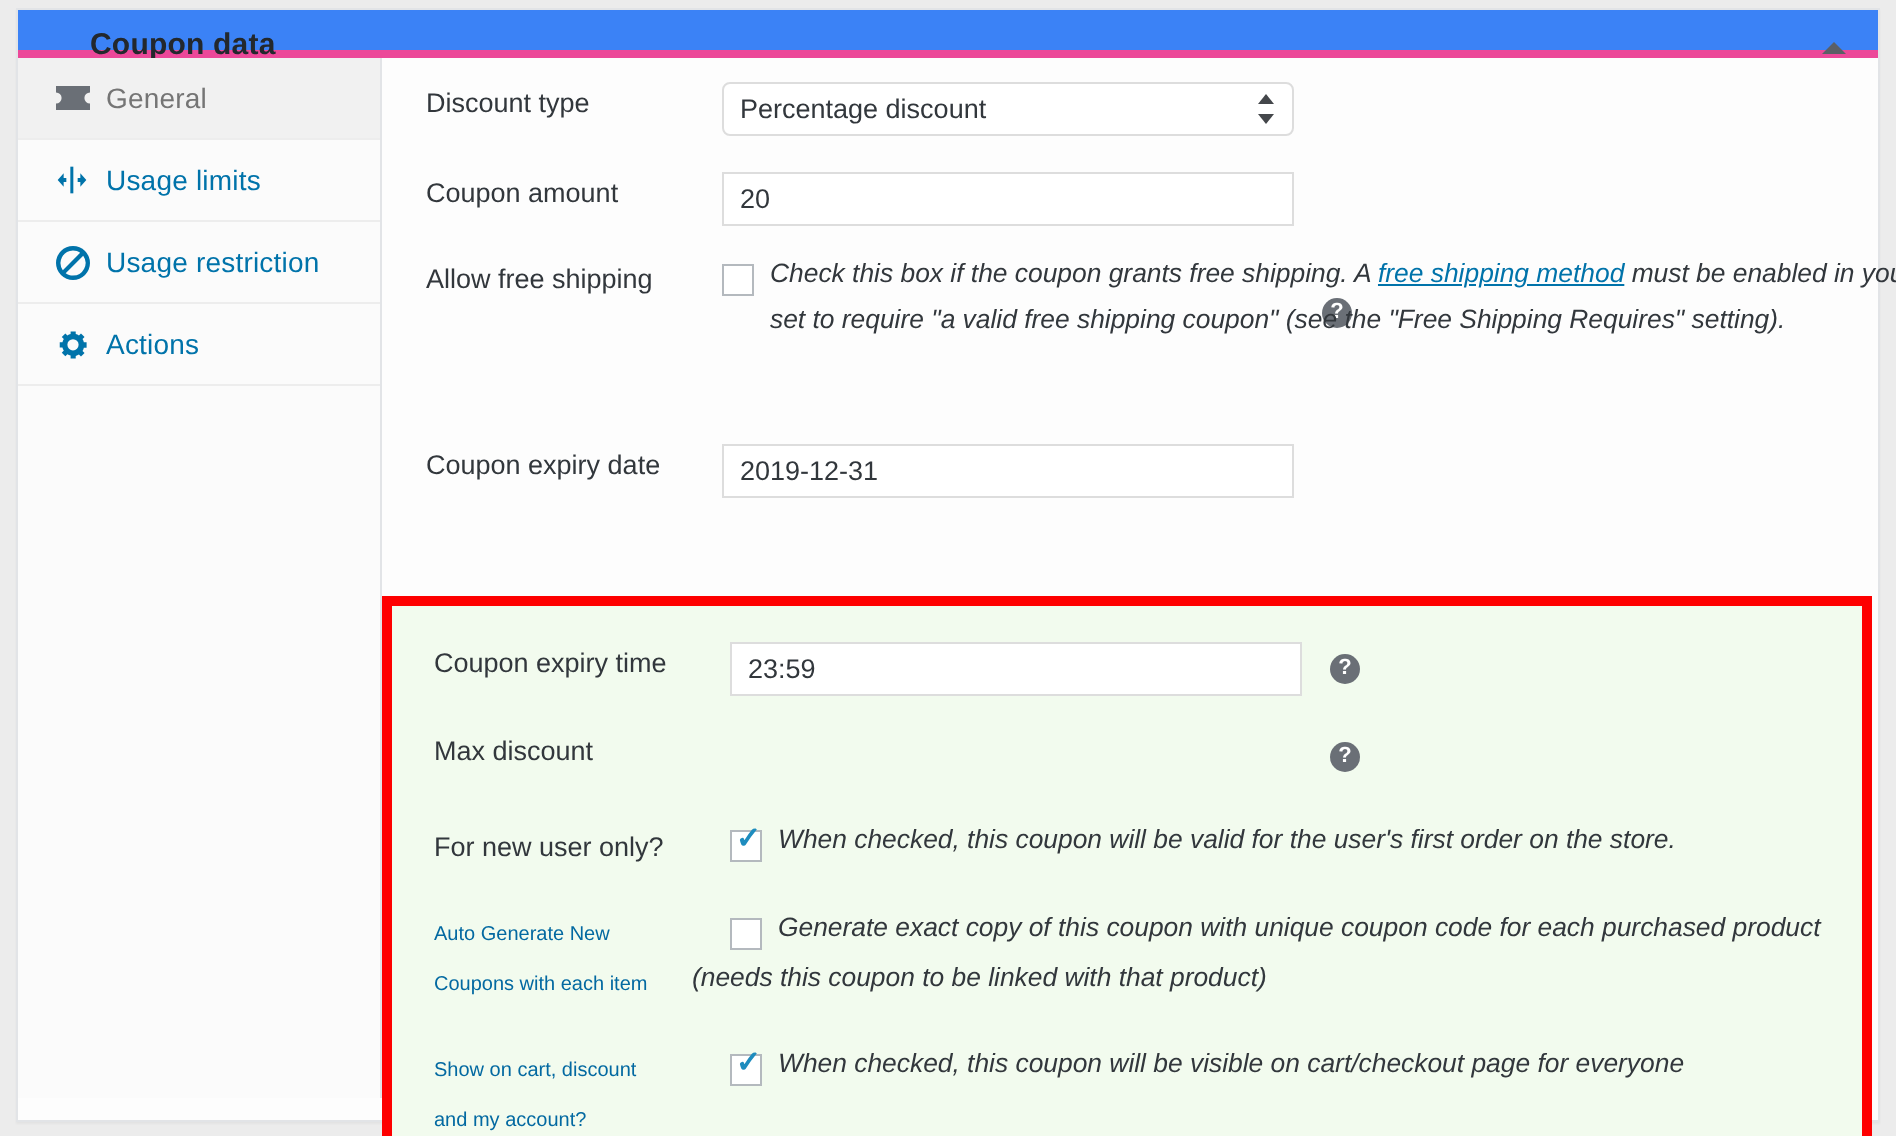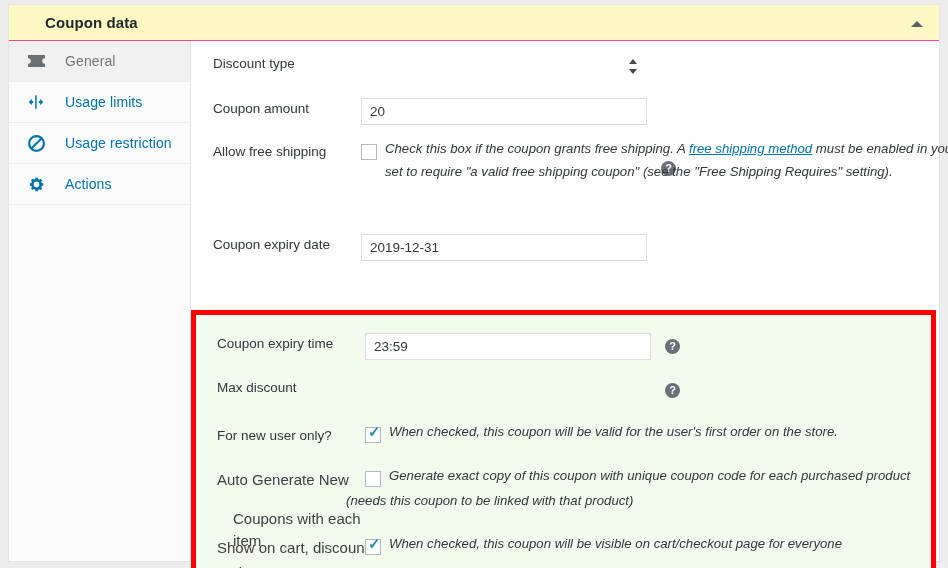--- a/index.html
+++ b/index.html
@@ -16,23 +16,23 @@
     left: 8px; top: 4px;
     width: 932px; height: 557px;
     background: #fdfdfd;
     border: 1px solid #e2e4e7;
     box-shadow: 0 1px 1px rgba(0,0,0,.04);
   }
 
   
   #panel-header {
     position: relative;
-    height: 36px;
-    border-bottom: 1px solid #ec4899;
-    background: #fef9c3;
+    height: 24px;
+    border-bottom: 4px solid #ec4899;
+    background: #3b82f6;
   }
   #panel-title {
     position: absolute;
     left: 36px; top: 9px;
     font-size: 15px;
     font-weight: bold;
     color: #23282d;
     letter-spacing: .1px;
   }
   #collapse-toggle {
@@ -72,21 +72,21 @@
   }
   .side-item.active { background: #f1f1f1; }
   .side-item .ic {
     position: absolute;
     left: 16px; top: 0; bottom: 0;
     width: 22px;
     display: flex; align-items: center; justify-content: center;
   }
   .side-item .lbl {
     position: absolute;
-    left: 56px; top: 0; bottom: 0;
+    left: 44px; top: 0; bottom: 0;
     display: flex; align-items: center;
     font-size: 14px;
     color: #0073aa;
     letter-spacing: .1px;
   }
   .side-item.active .lbl { color: #757575; }
   .side-item.gray-ic svg { fill: #6a6f76; }
   .side-item svg { fill: #0073aa; }
 
   
@@ -101,22 +101,22 @@
     position: absolute;
     left: 21px;
     font-size: 13.5px;
     color: #32373c;
     line-height: 22px;
     width: 150px;
   }
   .lab2 {
     position: absolute;
     left: 21px;
-    font-size: 15px;
-    color: #404040;
+    font-size: 10px;
+    color: #0369a1;
     line-height: 22px;
     width: 160px;
   }
 
   input.txt, select.sel {
     position: absolute;
     left: 169px;
     width: 286px; height: 27px;
     font-family: "Liberation Sans", sans-serif;
     font-size: 13.5px;
@@ -255,20 +255,23 @@
           </svg>
         </span>
         <span class="lbl">Actions</span>
       </div>
     </div>
 
     <div id="form-area">
 
       <div class="row" style="top:12px;height:30px;">
         <span class="lab">Discount type</span>
+        <select class="sel">
+          <option>Percentage discount</option>
+        </select>
         <span class="sel-arrows">
           <span class="up"></span>
             <span class="dn"></span>
         </span>
       </div>
 
       <div class="row" style="top:57px;height:30px;">
         <span class="lab">Coupon amount</span>
         <input class="txt" type="text" value="20" style="">
         <span class="help" style="top:63px;">?</span>
@@ -305,21 +308,21 @@
         <div class="row" style="top:110px;height:30px;">
           <span class="lab">For new user only?</span>
           <span class="cbx" style="top:2px;">
             <span class="tick">✓</span>
           </span>
           <span class="desc" style="top:-5px;width:700px;">When checked, this coupon will be valid for the user's first order on the store.</span>
         </div>
 
         <div class="row" style="top:154px;height:55px;">
           <span class="lab2" style="top:0;">Auto Generate New</span>
-          <span class="lab2" style="top:39px;margin-left:16px;">Coupons with each item</span>
+          <span class="lab2" style="top:25px;">Coupons with each item</span>
           <span class="cbx" style="top:2px;"></span>
           <span class="desc" style="top:-5px;width:740px;">Generate exact copy of this coupon with unique coupon code for each purchased product</span>
           <span class="desc" style="top:20px;left:150px;width:740px;">(needs this coupon to be linked with that product)</span>
         </div>
 
         <div class="row" style="top:222px;height:55px;">
           <span class="lab2" style="top:0;">Show on cart, discount</span>
           <span class="lab2" style="top:25px;">and my account?</span>
           <span class="cbx" style="top:2px;">
             <span class="tick">✓</span>

